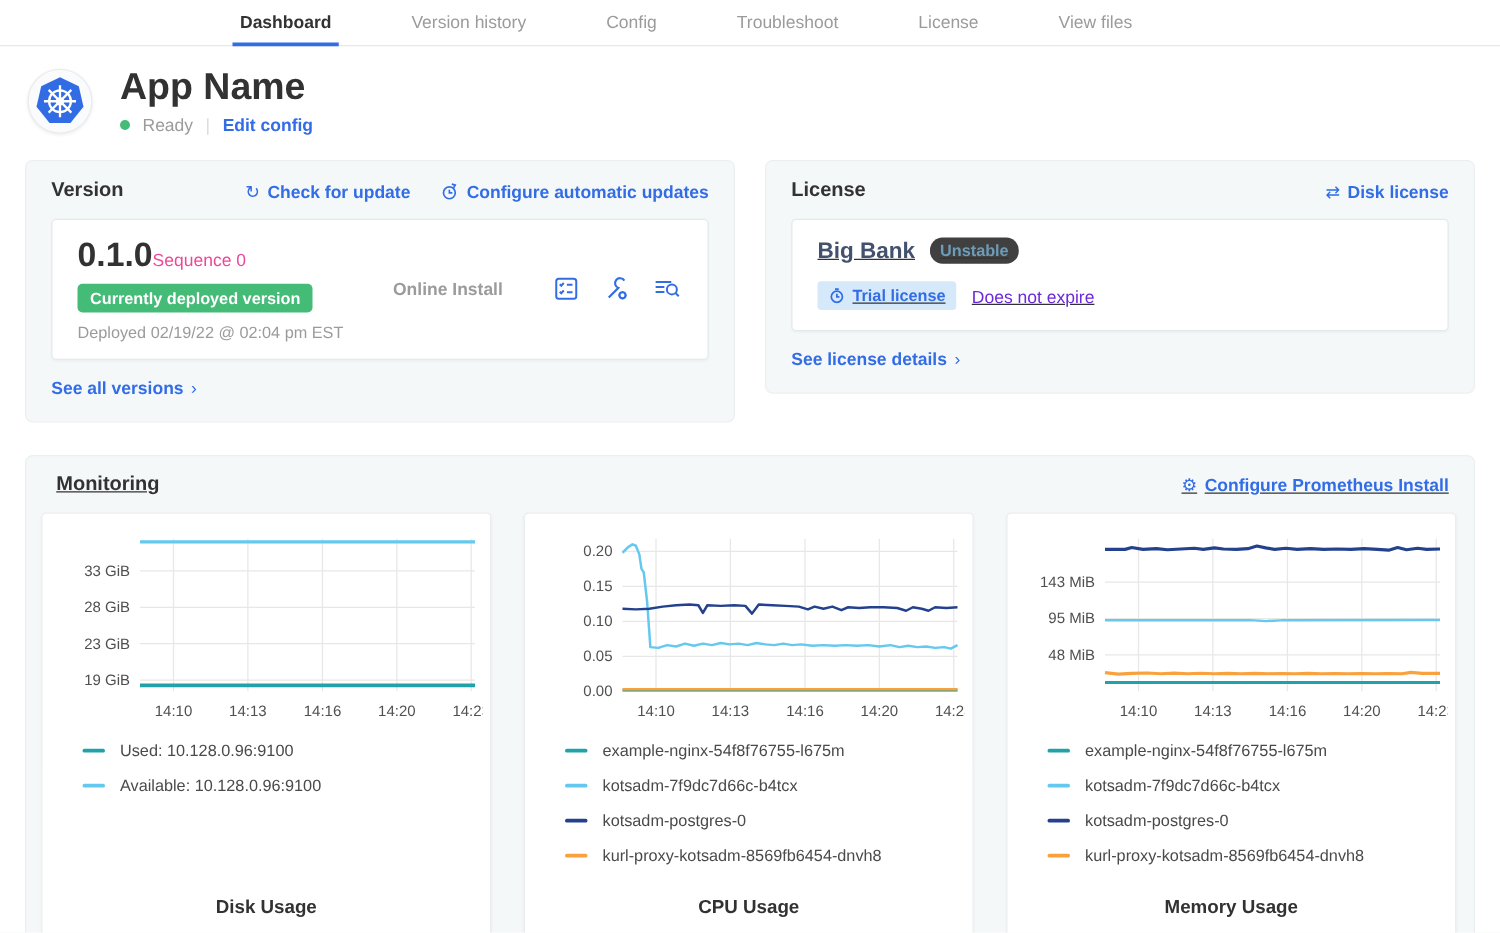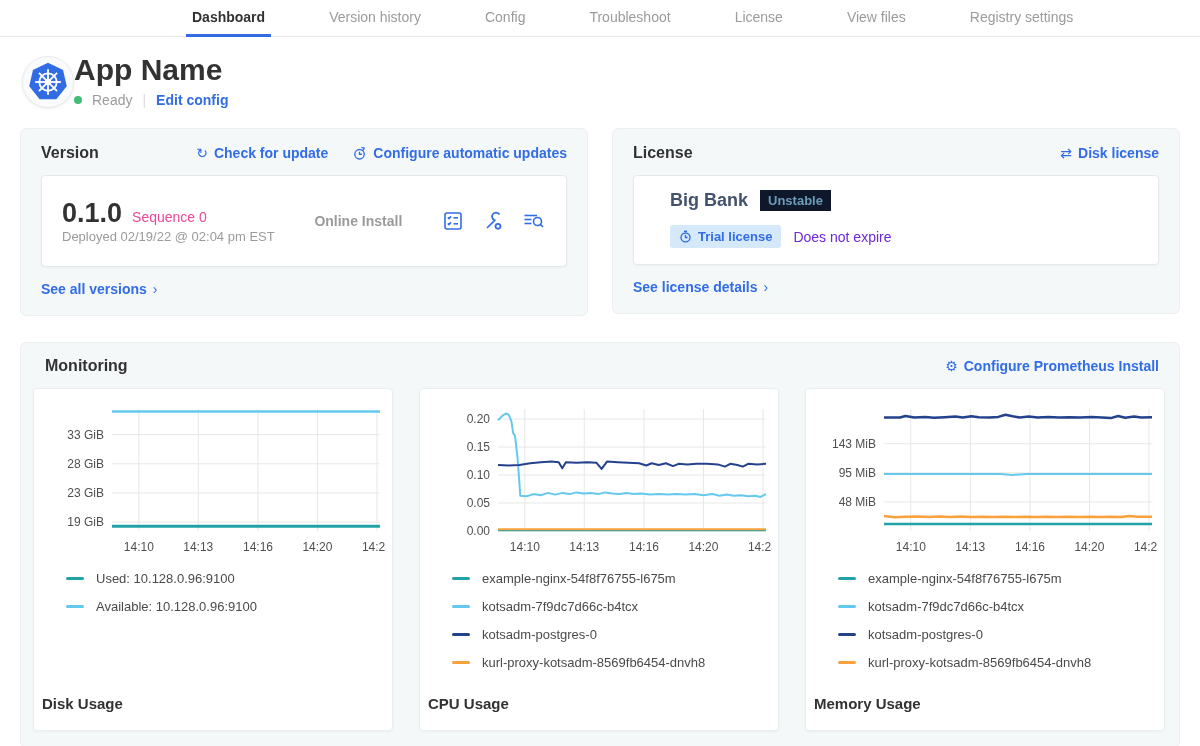--- a/index.html
+++ b/index.html
@@ -18,21 +18,21 @@
   }
   .tab {
     display:flex; align-items:center; padding:0 6px;
     font-size:14px; color:#9b9b9b; cursor:pointer;
     border:none; background:none; border-bottom:3px solid transparent;
     margin-bottom:-1px; font-family:inherit;
   }
   .tab.active { color:#323232; font-weight:700; border-bottom-color:#326de6; }
   
   .page { padding:0 20px; }
-  .app-header { display:flex; align-items:flex-end; margin:16px 0 20px; padding-left:2px; }
+  .app-header { display:flex; align-items:center; gap:22px; margin:16px 0 20px; padding-left:2px; }
   .k8s-badge {
     width:52px; height:52px; border-radius:50%;
     background:#fafbfc; border:1px solid #ececec;
     display:flex; align-items:center; justify-content:center;
     box-shadow:0 1px 3px rgba(0,0,0,.08);
   }
   .app-title { font-size:30px; font-weight:700; margin:0; line-height:1.1; }
   .app-meta { display:flex; align-items:center; gap:10px; margin-top:6px; font-size:14px; }
   .ready-dot { width:8px; height:8px; border-radius:50%; background:#44bb77; display:inline-block; }
   .status-text { color:#9b9b9b; }
@@ -44,67 +44,66 @@
   .panel {
     background:#f5f8f9; border:1px solid #eceff1; border-radius:6px;
     padding:15px 20px 17px; flex:1;
   }
   .panel-head { display:flex; align-items:center; justify-content:space-between; margin-bottom:13px; }
   .panel-title { font-size:16px; font-weight:700; margin:0; }
   .head-links { display:flex; gap:24px; }
   .inner-card { background:#fff; border:1px solid #e3e9ec; border-radius:4px; box-shadow:0 1px 2px rgba(0,0,0,.03); }
   
   .version-body { display:flex; align-items:center; justify-content:space-between; padding:13px 20px 14px; min-height:92px; }
-  .ver-line { display:flex; align-items:baseline; gap:10px; }
+  .ver-line { display:flex; align-items:baseline; }
   .ver-num { font-size:27px; font-weight:700; }
   .ver-seq { font-size:14px; color:#ec4899; }
   .badge-green {
     display:inline-block; margin:7px 0 8px; padding:4px 10px;
     background:#44bb77; color:#fff; font-size:13px; font-weight:700; border-radius:4px;
   }
   .deployed { font-size:13px; color:#9b9b9b; margin:0; }
   .install-type { font-size:14px; font-weight:700; color:#9b9b9b; }
   .ver-actions { display:flex; gap:18px; }
   .icon-btn { background:none; border:none; padding:0; cursor:pointer; line-height:0; }
   .see-link { margin-top:14px; }
   
-  .license-body { padding:14px 36px 16px; }
+  .license-body { padding:14px 20px 16px;text-decoration:underline; }
   .license-row1 { display:flex; align-items:center; gap:12px; }
   .license-name { font-size:18px; font-weight:700; color:#42526e; }
-  .badge-channel { background:#0f172a; color:#6d9cb9; font-size:13px; font-weight:700; padding:3px 8px; border-radius:0; }
+  .badge-channel { background:#404040; color:#6d9cb9; font-size:13px; font-weight:700; padding:3px 8px; border-radius:10px; }
   .license-row2 { display:flex; align-items:center; gap:12px; margin-top:14px; }
   .badge-trial { background:#d5e9fa; color:#326de6; font-size:13px; font-weight:700; padding:4px 9px; border-radius:3px; display:inline-flex; align-items:center; gap:6px; }
   .expiry { font-size:14px; color:#6d28d9; }
   
   .monitoring { padding:14px 12px 16px; }
-  .monitoring .panel-head { padding:0 8px 0 12px; margin-bottom:13px; }
+  .monitoring .panel-head { padding:0 8px 0 12px; margin-bottom:13px;text-decoration:underline; }
   .charts-row { display:flex; gap:26px; }
   .chart-card {
     width:360px; height:343px; background:#fff; border:1px solid #ebeef0;
     border-radius:4px; box-shadow:0 1px 3px rgba(0,0,0,.04);
     display:flex; flex-direction:column; padding:10px 8px 18px;
   }
   .chart-svg { flex:0 0 auto; }
   .legend { display:flex; flex-direction:column; gap:13px; padding:12px 0 0 24px; }
   .legend-row { display:flex; align-items:center; gap:12px; }
   .legend-dash { width:18px; height:3px; border-radius:2px; flex:0 0 auto; }
   .legend-label { font-size:13px; color:#4a4a4a; }
-  .chart-title { margin-top:auto; text-align:left; font-size:15px; font-weight:700; padding-top:14px; }
+  .chart-title { margin-top:auto; text-align:center; font-size:15px; font-weight:700; padding-top:14px; }
 </style>
 </head>
 <body>
 
 <nav class="topnav">
   <button class="tab active">Dashboard</button>
   <button class="tab">Version history</button>
   <button class="tab">Config</button>
   <button class="tab">Troubleshoot</button>
   <button class="tab">License</button>
   <button class="tab">View files</button>
-  <button class="tab">Registry settings</button>
 </nav>
 
 <main class="page">
 
   <header class="app-header">
     <div class="k8s-badge">
       <svg width="44" height="44" viewBox="0 0 48 48">
         <polygon points="24,3 40.4,10.9 44.5,28.7 33.1,42.9 14.9,42.9 3.5,28.7 7.6,10.9" fill="#326ce5"></polygon>
         <g stroke="#ffffff" stroke-width="2" fill="none">
           <circle cx="24" cy="24" r="9.5"></circle>
@@ -148,20 +147,21 @@
             <span>Configure automatic updates</span>
           </a>
         </div>
       </div>
       <div class="inner-card version-body">
         <div>
           <div class="ver-line">
             <span class="ver-num">0.1.0</span>
             <span class="ver-seq">Sequence 0</span>
           </div>
+          <span class="badge-green">Currently deployed version</span>
           <p class="deployed">Deployed 02/19/22 @ 02:04 pm EST</p>
         </div>
         <div class="install-type">Online Install</div>
         <div class="ver-actions">
           <button class="icon-btn" title="">
             <span>
               <svg width="22" height="22" viewBox="0 0 22 22" fill="none" stroke="#326de6" stroke-width="1.6">
                 <rect x="3" y="3" width="16" height="16" rx="2"></rect>
                 <polyline points="5.8,7.4 7,8.6 9,6.4"></polyline>
                 <polyline points="5.8,13.4 7,14.6 9,12.4"></polyline>

